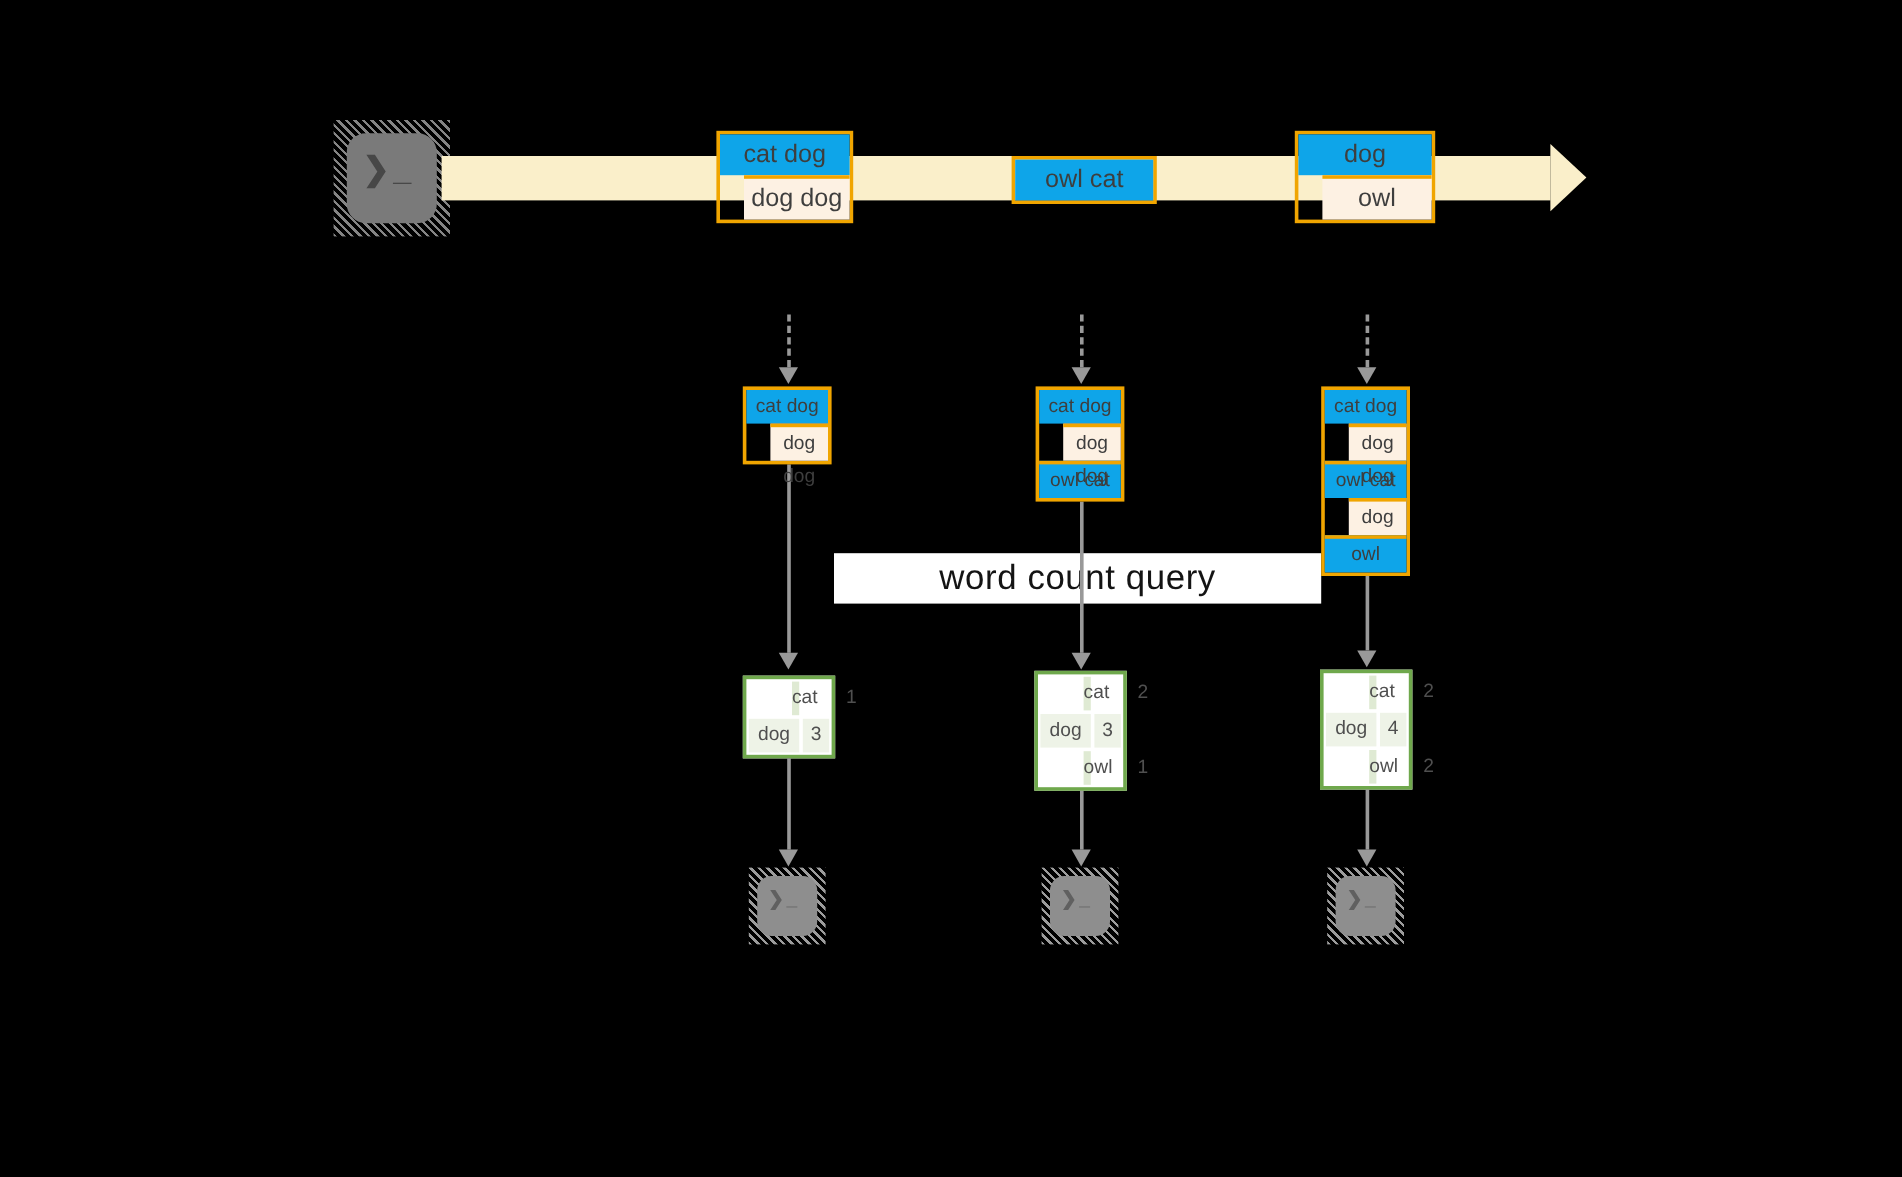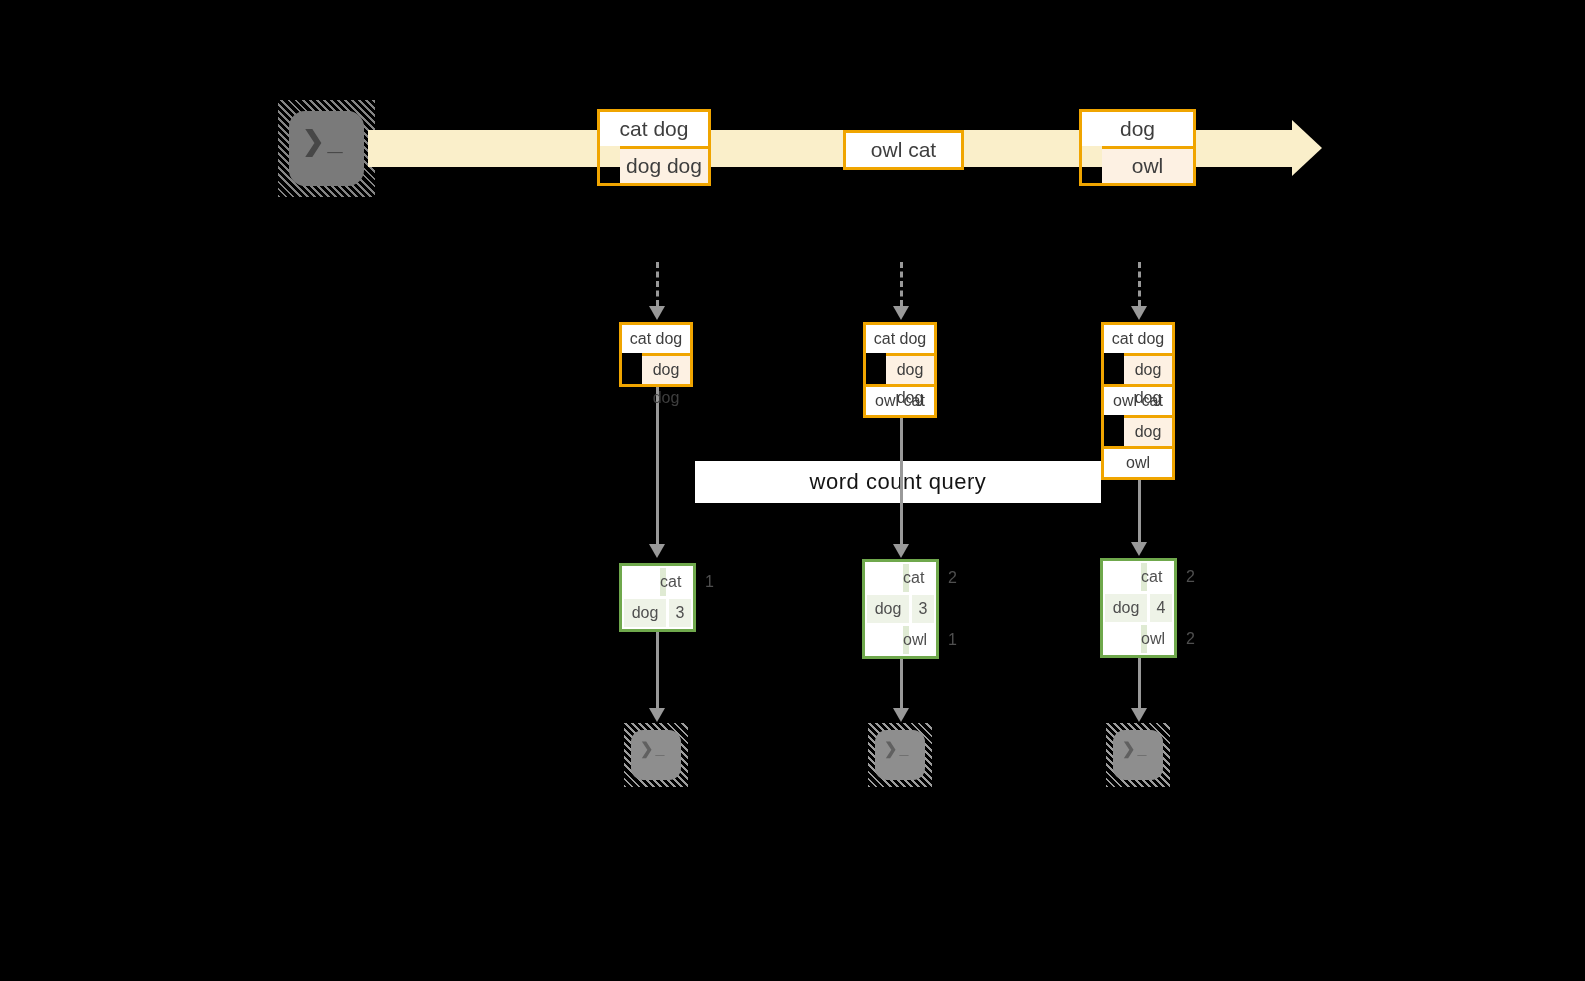--- a/index.html
+++ b/index.html
@@ -34,34 +34,34 @@
     border-top:28px solid transparent;border-bottom:28px solid transparent;
     border-left:30px solid #FAEFCA;
   }
   
   .ebox{position:absolute;border:3px solid #F0A500;z-index:3;}
   .erow{
     height:34px;line-height:34px;text-align:center;
     font-size:21px;color:#3e3e3e;
   }
   .erow + .erow{border-top:3px solid #F0A500;}
-  .fill-dark{background:#ffffff;}
+  .fill-dark{background:#0ea5e9;}
   .fill-light{background:#FDF1E3;margin-left:20px;}
   
   .stack{position:absolute;border:3px solid #F0A500;width:68px;z-index:3;}
   .srow{
     height:28px;line-height:28px;text-align:center;
     font-size:16px;color:#3e3e3e;
   }
   .srow + .srow{border-top:3px solid #F0A500;}
   
   .qlabel{
     position:absolute;left:695px;top:461px;width:406px;height:42px;
     background:#fff;color:#141414;z-index:1;
-    font-size:22px;line-height:42px;text-align:center;letter-spacing:.5px;
+    font-size:29px;line-height:42px;text-align:center;letter-spacing:.5px;
   }
   
   .varrow{position:absolute;width:0;z-index:2;}
   .dline{border-left:3px dashed #999;}
   .sline{border-left:3px solid #999;}
   .ahead{
     width:0;height:0;margin-left:-7.5px;
     border-left:8px solid transparent;border-right:8px solid transparent;
     border-top:14px solid #999;
   }

